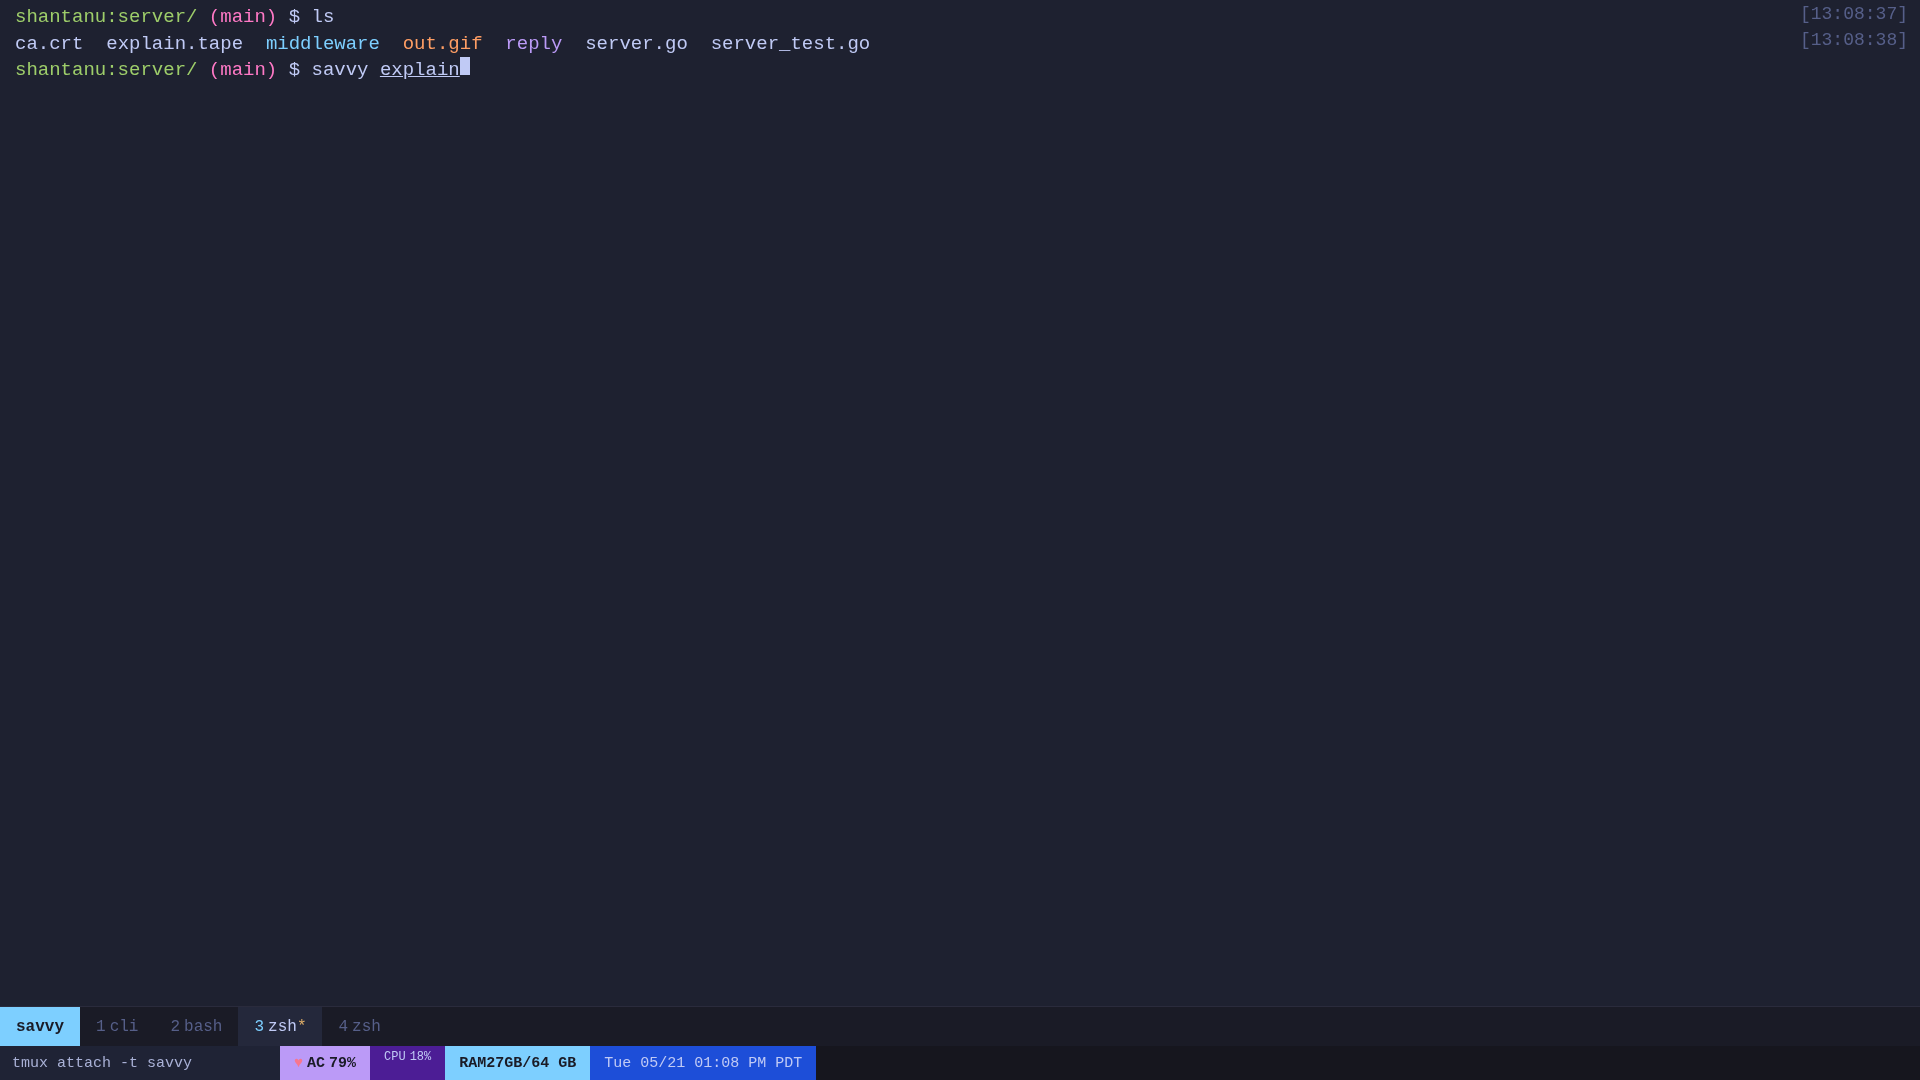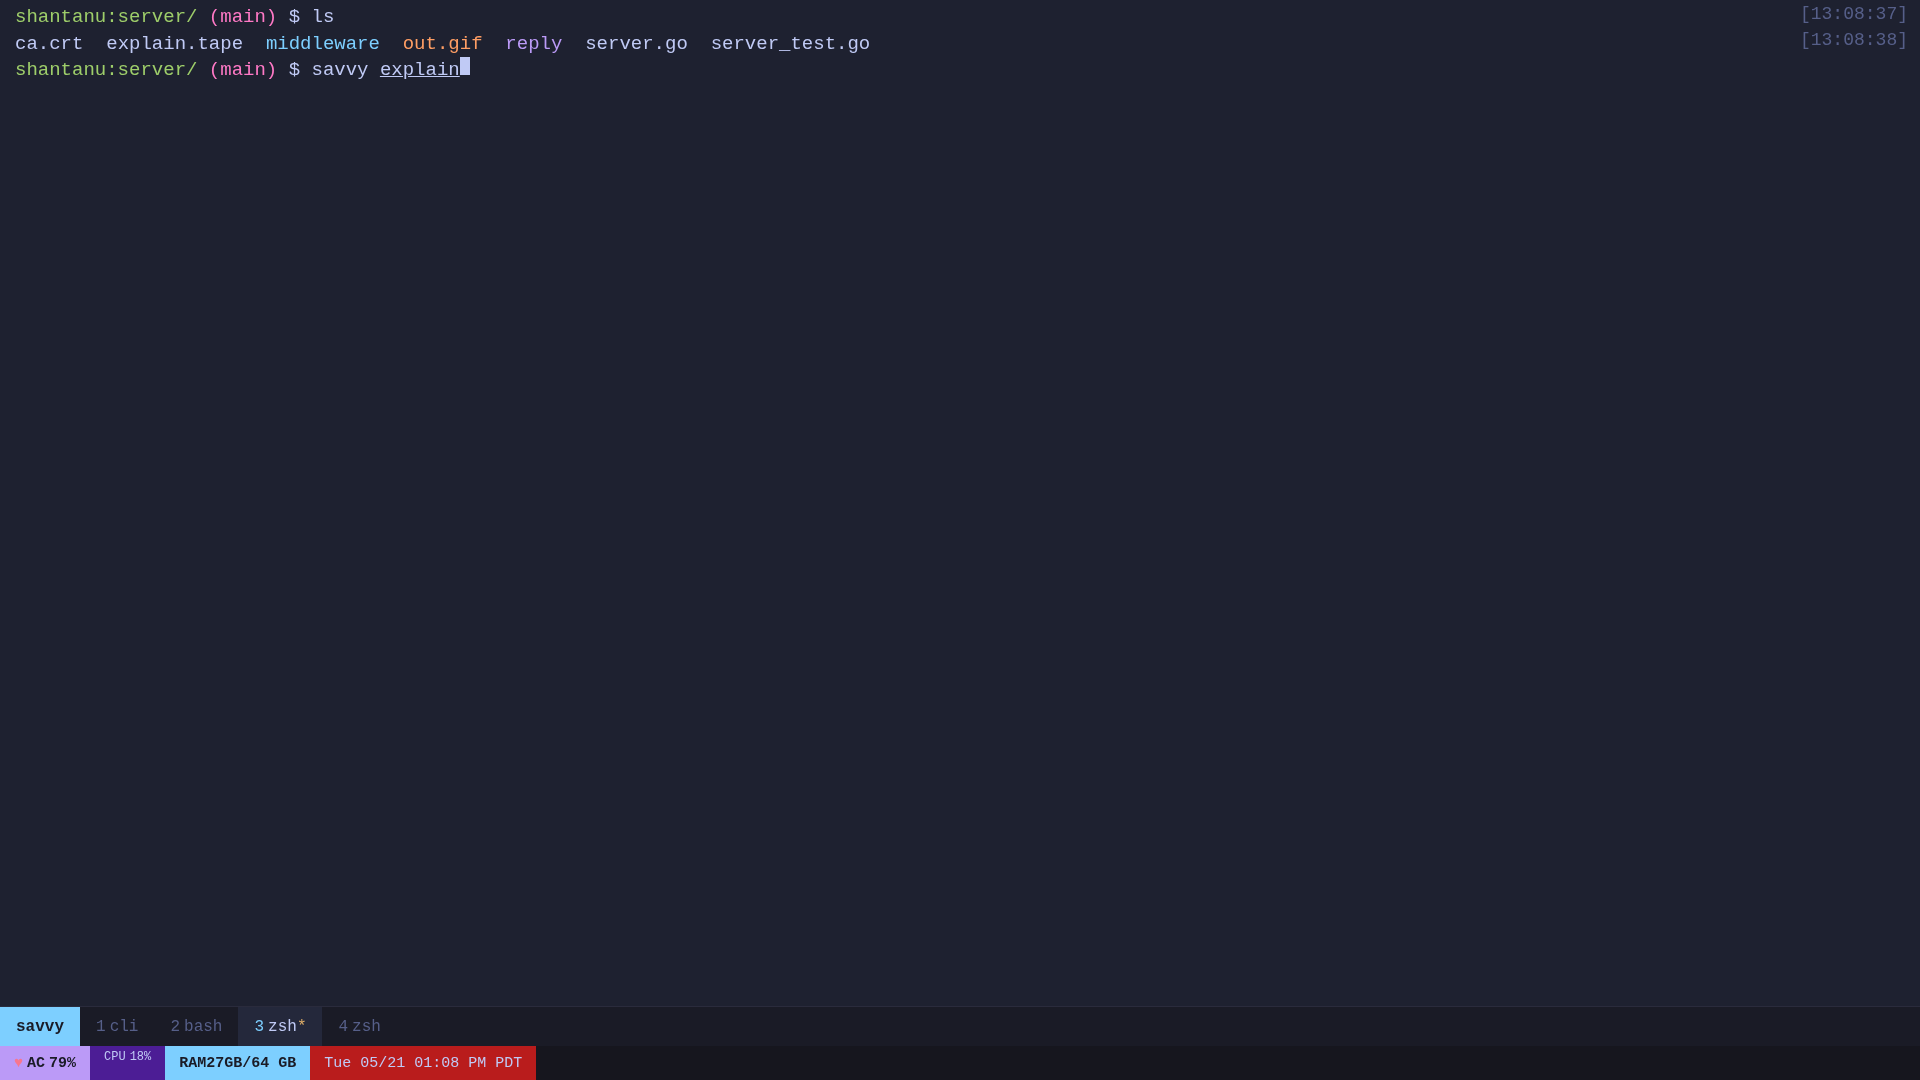--- a/index.html
+++ b/index.html
@@ -195,21 +195,21 @@
       background-color: #7dcfff;
       color: #1a1b26;
       padding: 4px 14px;
       font-size: 15px;
       display: flex;
       align-items: center;
       font-weight: bold;
     }
 
     .status-time {
-      background-color: #b91c1c;
+      background-color: #1d4ed8;
       color: #c0caf5;
       padding: 4px 14px;
       font-size: 15px;
       display: flex;
       align-items: center;
     }
 
     .heart-icon {
       color: #f7768e;
     }
@@ -254,20 +254,21 @@
         <span>zsh</span>
           <span class="tab-star">*</span>
       </div>
       <div class="tab-item">
         <span class="tab-num">4</span>
         <span>zsh</span>
       </div>
     </div>
 
     <div id="status-row">
+      <div class="status-cmd">tmux attach -t savvy</div>
       <div class="status-right">
         <div class="status-battery">
           <span class="heart-icon">♥</span>
           <span>AC</span>
           <span>79%</span>
         </div>
         <div class="status-cpu">
           <span>CPU</span>
           <span>18%</span>
         </div>

